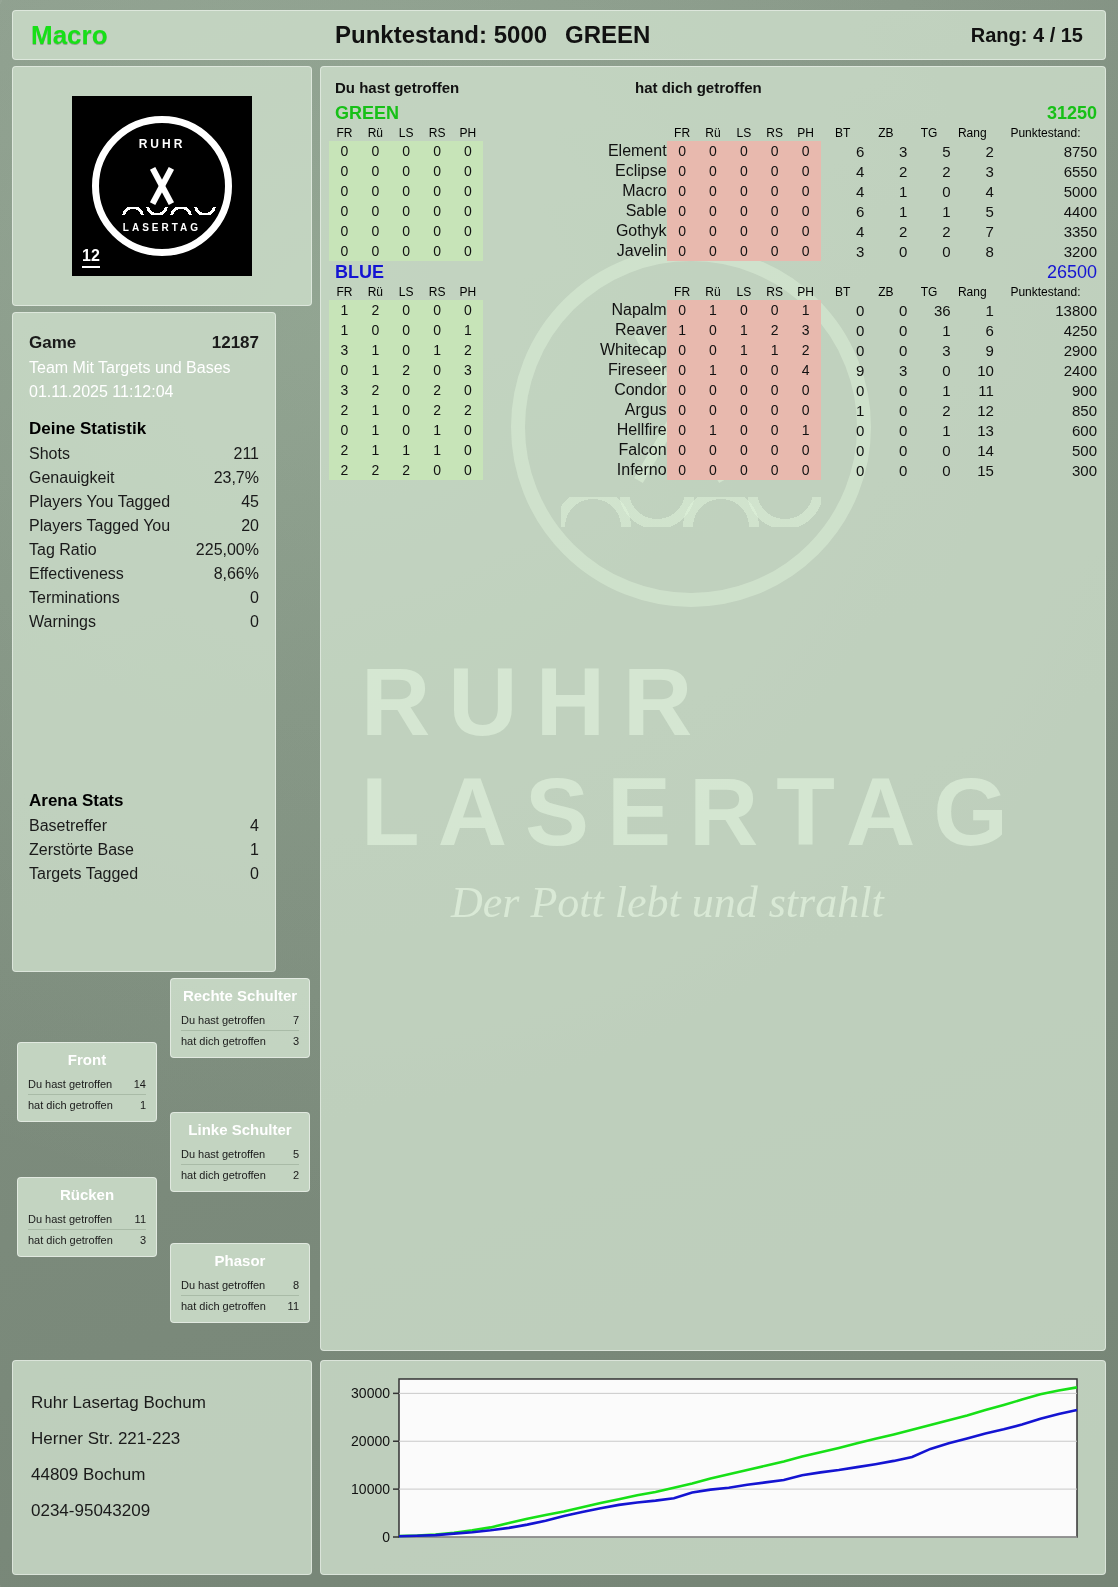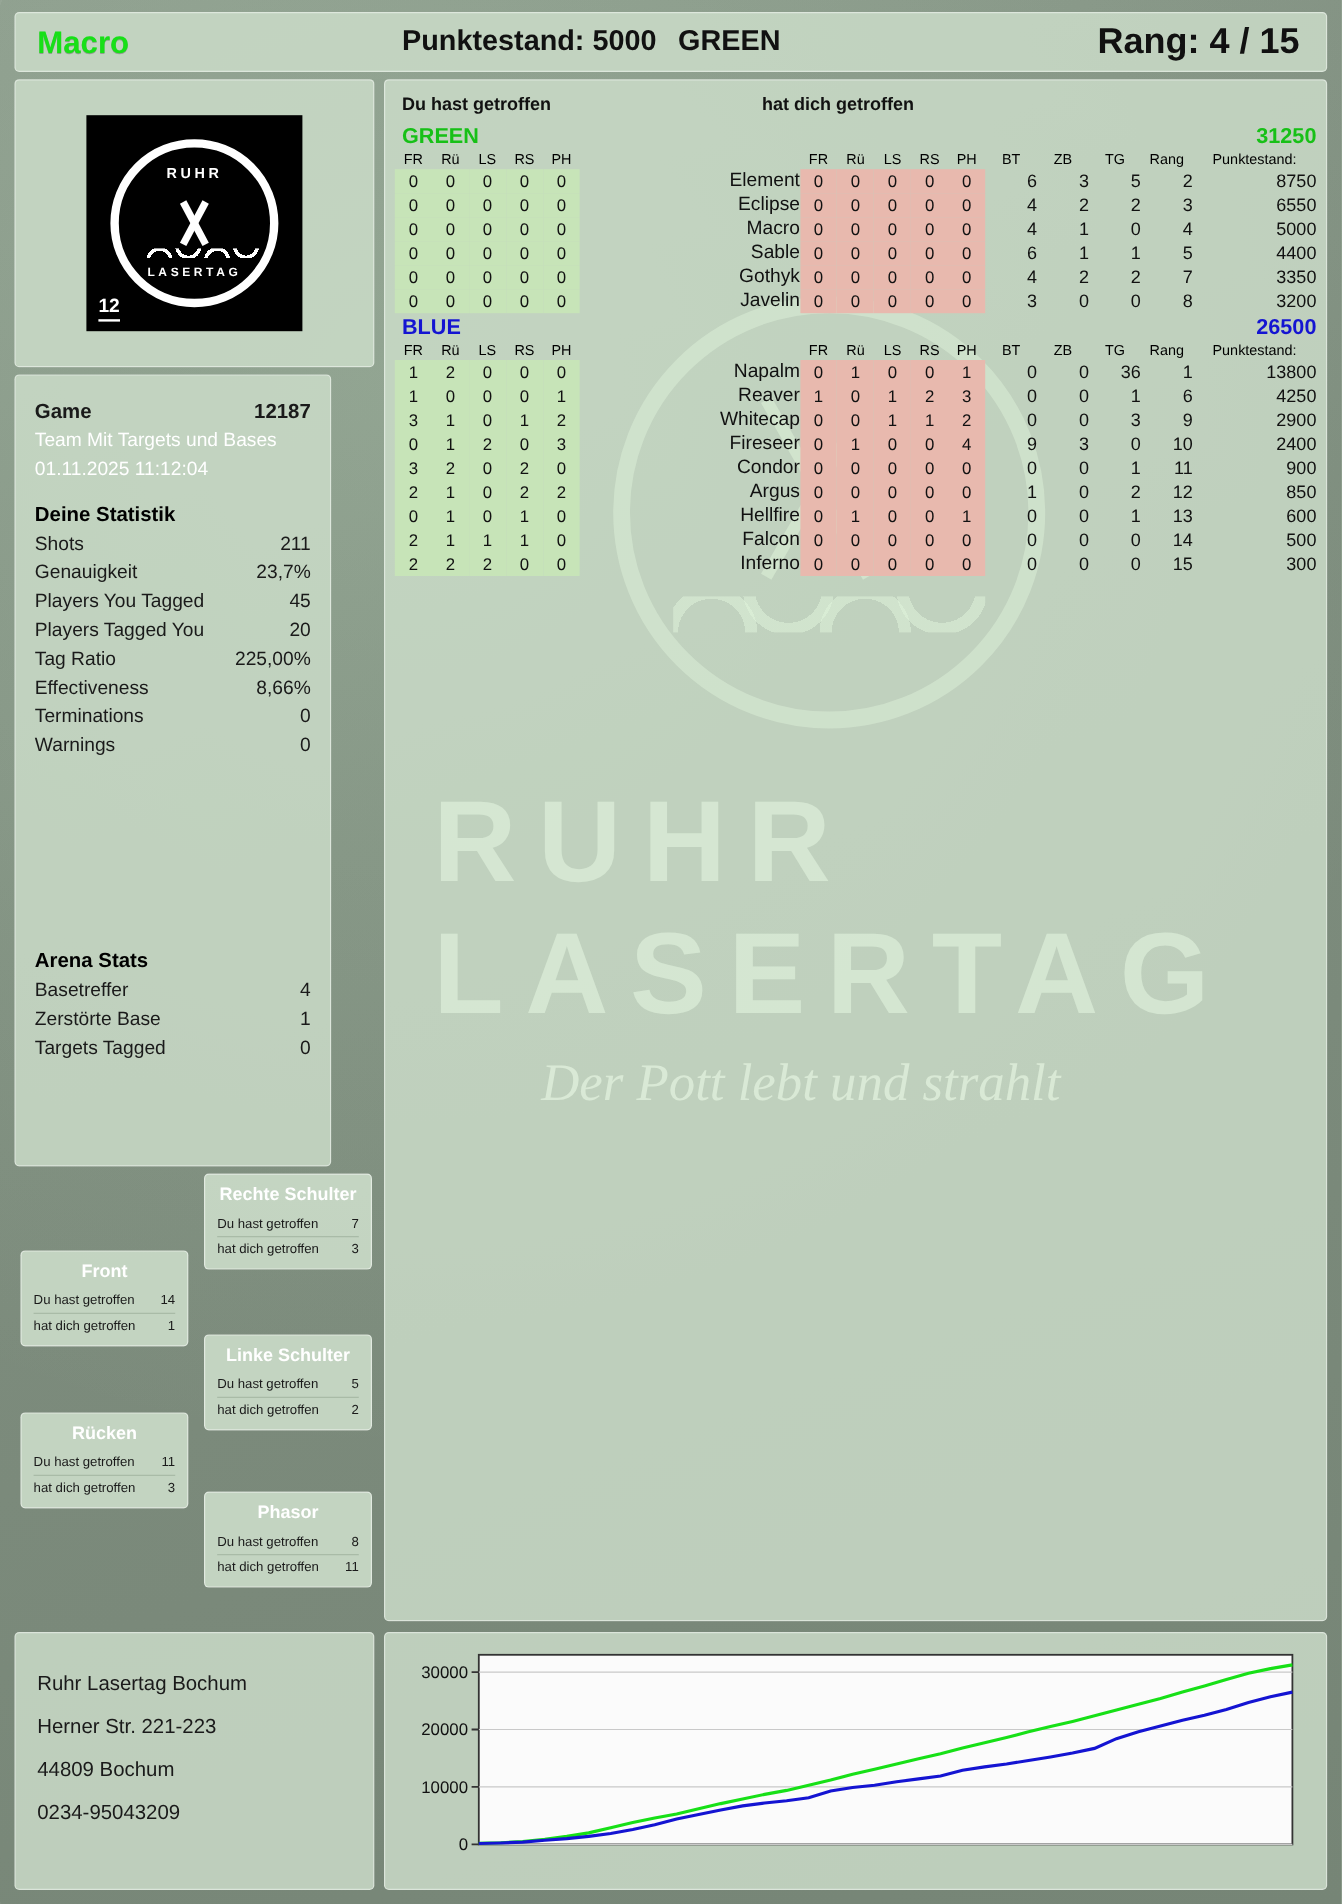--- a/index.html
+++ b/index.html
@@ -35,21 +35,21 @@
   }
   #player-name {
     color:#17e017;
     font-size:26px; font-weight:bold;
     padding-left:18px; width:300px;
     text-shadow:0 1px 0 rgba(0,0,0,.25);
   }
   #header-mid { flex:1; display:flex; align-items:center; justify-content:space-between; padding:0 22px; }
   #score-label { font-size:24px; font-weight:bold; color:#111; }
   #team-label { font-size:24px; font-weight:bold; color:#111; margin-left:18px;}
-  #rank-label { font-size:30px; font-weight:bold; color:#111; }
+  #rank-label { font-size:20px; font-weight:bold; color:#111; }
   
   #logo-panel { left:12px; top:66px; width:300px; height:240px; display:flex; align-items:center; justify-content:center;}
   .logo-box { width:180px; height:180px; background:#000; display:flex; align-items:center; justify-content:center; position:relative;}
   .logo-circle { width:140px; height:140px; border-radius:50%; border:7px solid #fff; position:relative; display:flex; align-items:center; justify-content:center; flex-direction:column;}
   .logo-top { position:absolute; top:14px; width:100%; text-align:center; color:#fff; font-size:12px; letter-spacing:3px; font-weight:bold;}
   .logo-bot { position:absolute; bottom:16px; width:100%; text-align:center; color:#fff; font-size:10px; letter-spacing:3px; font-weight:bold;}
   .hammers { position:relative; width:54px; height:40px; }
   .hammers:before, .hammers:after {
     content:""; position:absolute; left:24px; top:0; width:6px; height:40px; background:#fff;
   }
@@ -431,21 +431,21 @@
             <td class="num">0</td>
             <td class="num">8</td>
             <td class="pts">3200</td>
           </tr>
           <tr class="teamrow">
             <td colspan="5" style="color:#1414d2;padding-left:6px;">BLUE</td>
             <td class="spacer"></td>
             <td></td>
             <td colspan="5"></td>
             <td colspan="4"></td>
-            <td class="pts" style="color:#1414d2;font-size:18px;font-weight:bold;">26500</td>
+            <td class="pts" style="color:#1414d2;font-size:18px;font-weight:normal;">26500</td>
           </tr>
           <tr class="colhdr">
             <td>FR</td>
             <td>Rü</td>
             <td>LS</td>
             <td>RS</td>
             <td>PH</td>
             <td class="spacer"></td>
             <td></td>
             <td>FR</td>

